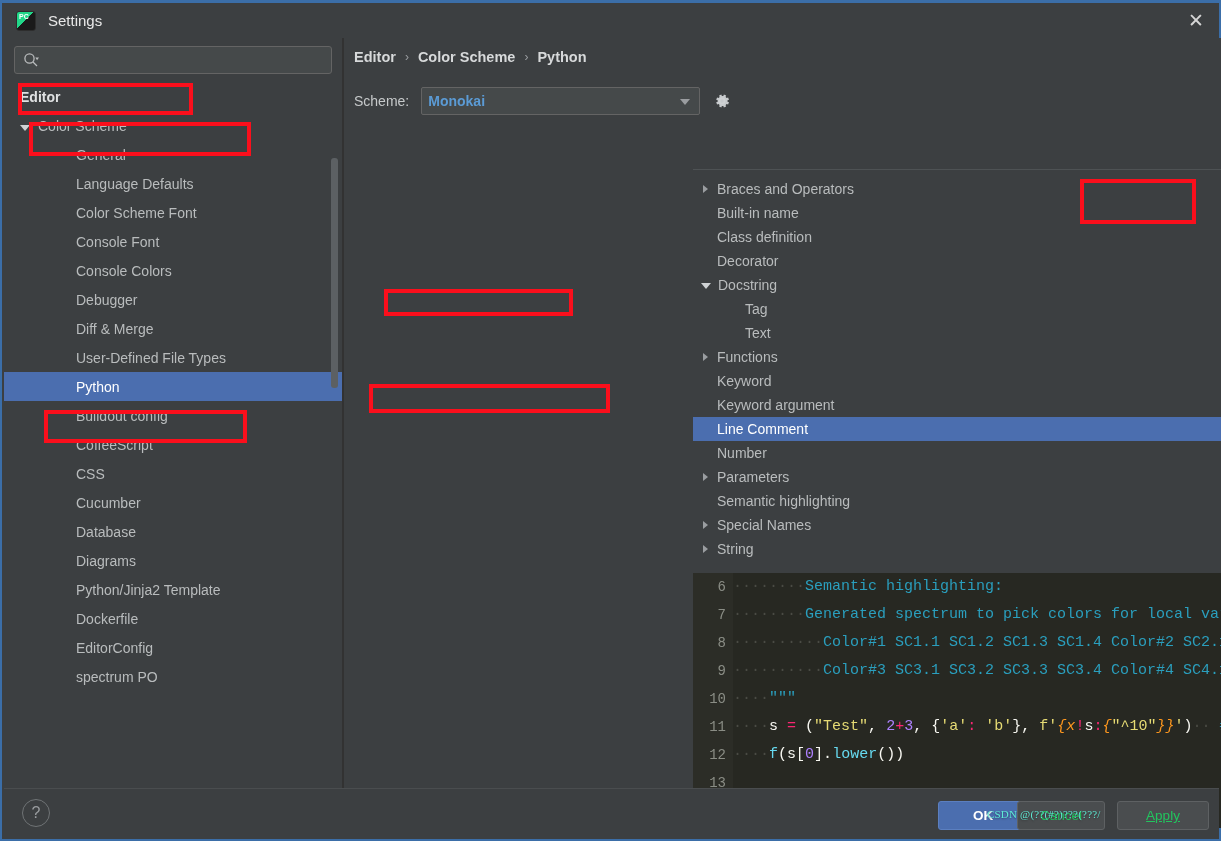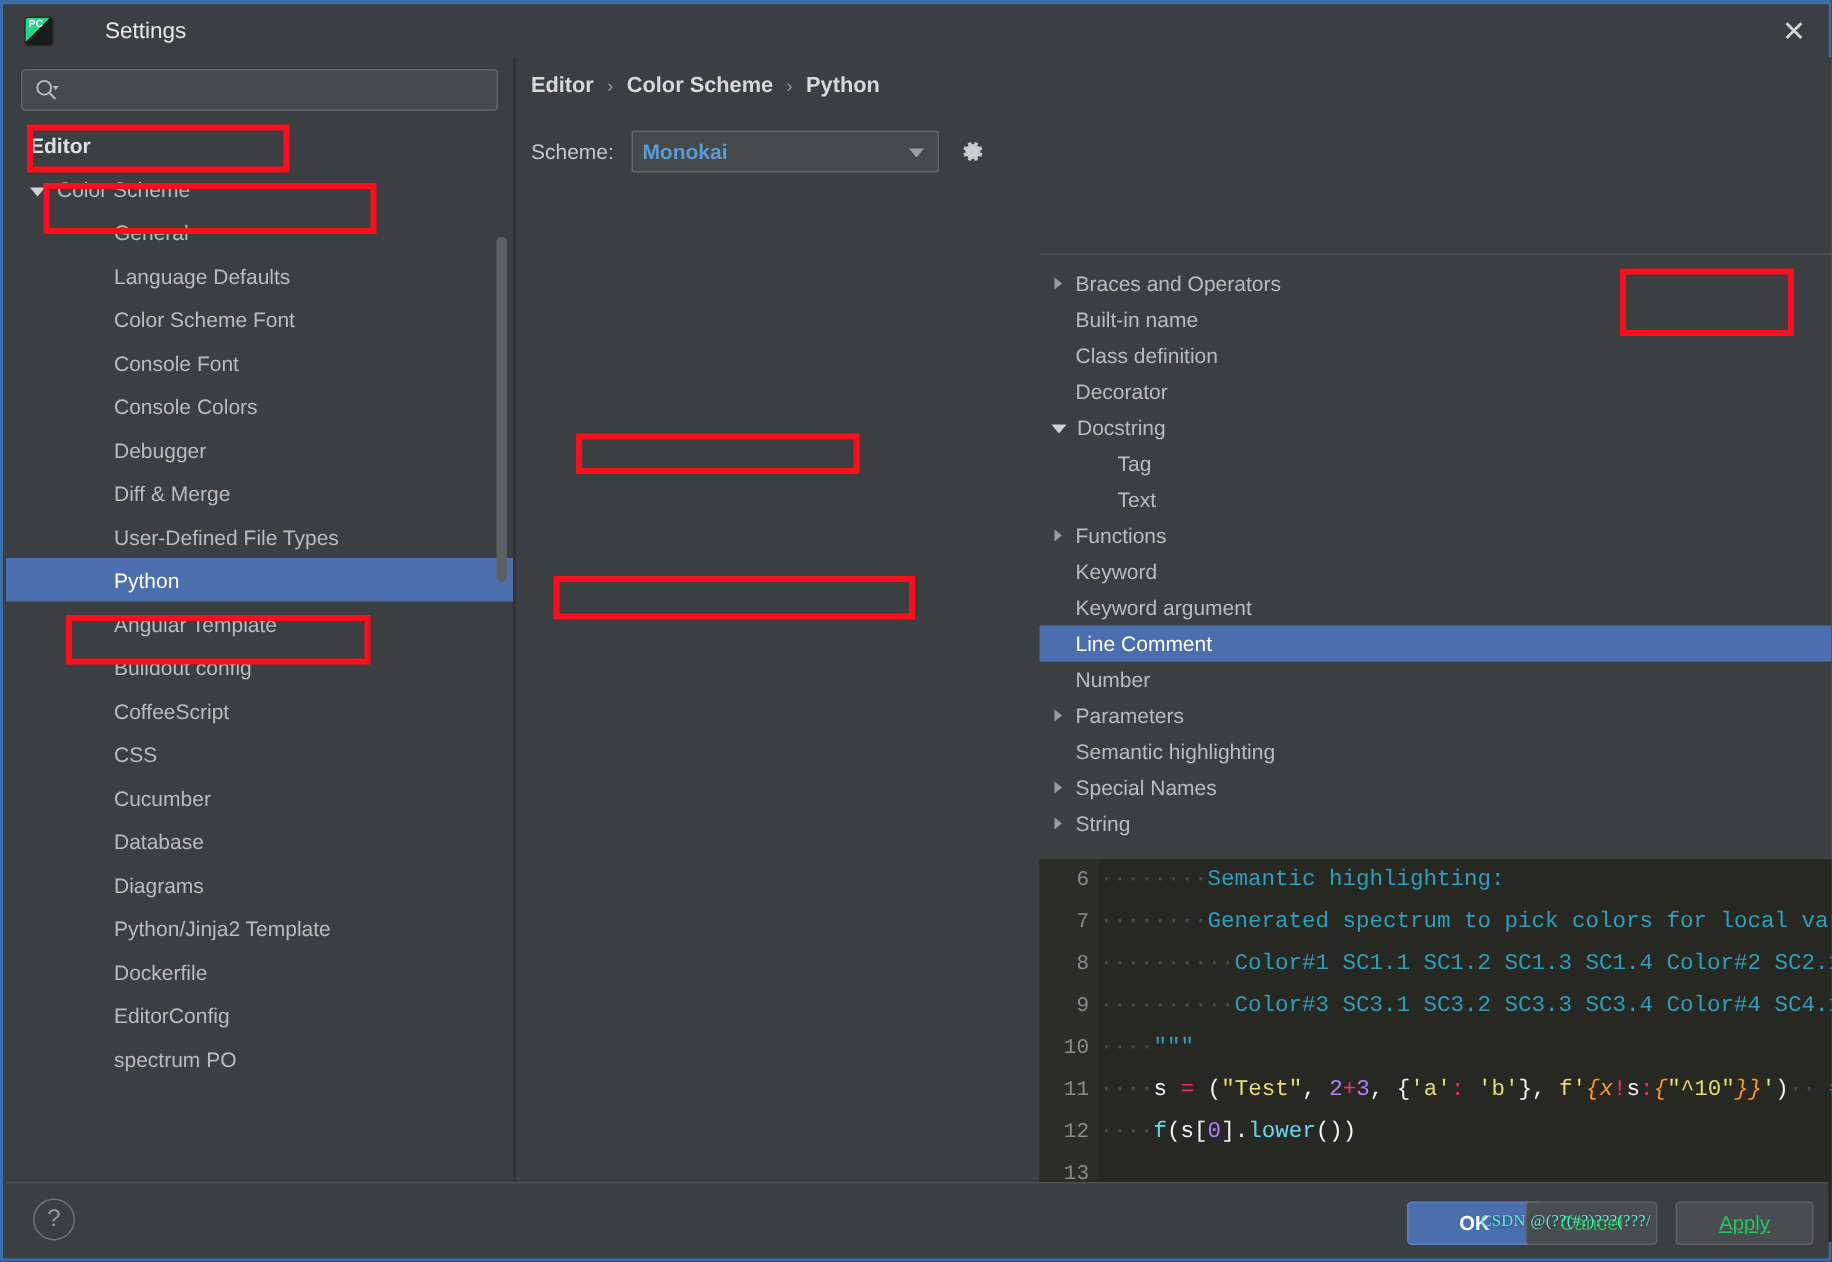--- a/index.html
+++ b/index.html
@@ -15,21 +15,21 @@
     background: #3c3f41;
     border: 2px solid #3b6ea8;
     border-top: 3px solid #3b6ea8;
   }
 
   
   .titlebar {
     position: absolute; left: 0; top: 0;
     width: 100%; height: 35px;
     background: #3c3f41;
-    display: flex; align-items: center; gap: 22px;
+    display: flex; align-items: center;
   }
   .app-icon {
     margin-left: 14px; width: 20px; height: 20px;
     border-radius: 3px;
     background: linear-gradient(135deg,#21d789 0%,#21d789 45%,#1a1a1a 45%,#1a1a1a 100%);
     position: relative; flex: none;
     border: 1px solid #2d2d2d;
   }
   .app-icon:after {
     content: "PC"; position: absolute; left: 2px; top: 1px;
@@ -110,21 +110,21 @@
     display: flex; align-items: center; gap: 9px;
   }
   .crumb-sep { color: #9a9da0; font-weight: normal; font-size: 12px; }
 
   .scheme-row {
     position: absolute; left: 10px; top: 49px;
     display: flex; align-items: center; gap: 12px;
   }
   .scheme-label { font-size: 14px; color: #c6c9ca; }
   .scheme-combo {
-    width: 205px; height: 28px; background: #45494a;
+    width: 279px; height: 28px; background: #45494a;
     border: 1px solid #646464; border-radius: 2px;
     display: flex; align-items: center; padding: 0 6px;
     position: relative;
   }
   .scheme-combo-text { color: #5b9bd5; font-size: 14px; font-weight: bold; }
   .combo-arrow {
     position: absolute; right: 9px; top: 11px;
     width: 0; height: 0;
     border-left: 5px solid transparent; border-right: 5px solid transparent;
     border-top: 6px solid #9a9da0;
@@ -270,23 +270,20 @@
         <div class="tree-row lvl2">
           <span>Diff &amp; Merge</span>
         </div>
         <div class="tree-row lvl2">
           <span>User-Defined File Types</span>
         </div>
         <div class="tree-row lvl2 selected">
           <span>Python</span>
         </div>
         <div class="tree-row lvl2">
-          <span>Angular Template</span>
-        </div>
-        <div class="tree-row lvl2">
           <span>Buildout config</span>
         </div>
         <div class="tree-row lvl2">
           <span>CoffeeScript</span>
         </div>
         <div class="tree-row lvl2">
           <span>CSS</span>
         </div>
         <div class="tree-row lvl2">
           <span>Cucumber</span>

